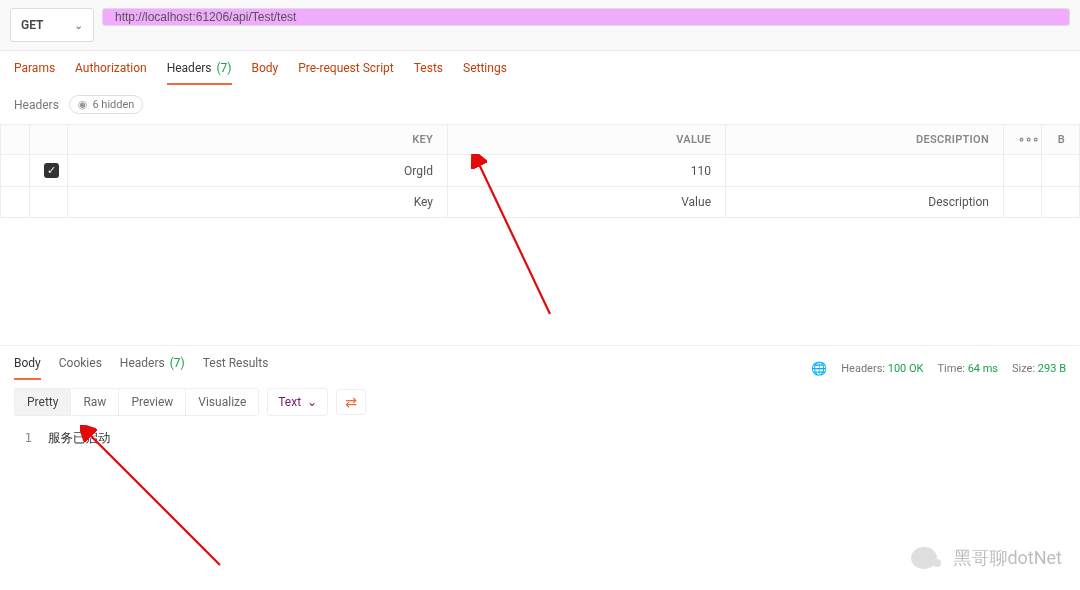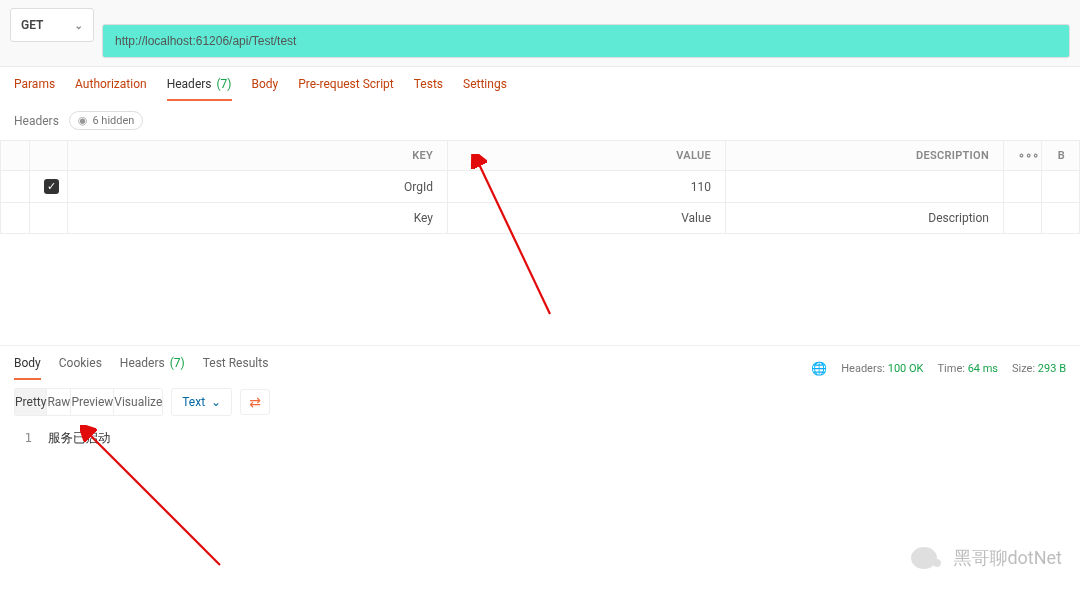--- a/index.html
+++ b/index.html
@@ -38,27 +38,26 @@
     height: 34px;
     gap: 17px;
   }
   .method-select .chev {
     font-size: 10px;
     color: #888;
   }
   .url-input {
     flex: 1;
     border: 1px solid #ddd;
-    background: #5eead4;
-    border-radius: 3px;
-    height: 34px;
+    background: #f0abfc;
+    border-radius: 3px;
+    height: 18px;
     padding: 0 12px;
     font-size: 12px;
     color: #555;
-    margin-top: 16px;
   }
 
   
   .req-tabs {
     display: flex;
     align-items: center;
     gap: 20px;
     padding: 10px 14px 0 14px;
   }
   .req-tab {
@@ -160,38 +159,38 @@
     gap: 8px;
     padding: 8px 14px;
   }
   .view-tabs {
     display: flex;
     background: #fff;
     border-radius: 3px;
     overflow: hidden;
   }
   .view-tab {
-    padding: 6px 0;
+    padding: 6px 12px;
     border: 1px solid #eee;
     background: #fff;
     color: #666;
     cursor: pointer;
     font-size: 12px;
   }
   .view-tab + .view-tab { border-left: none; text-align: center; }
   .view-tab.active { background: #f3f3f3; color: #444; }
   .small-select {
     display: flex;
     align-items: center;
     gap: 6px;
     border: 1px solid #eee;
     padding: 6px 10px;
     border-radius: 3px;
     cursor: pointer;
-    color: #0369a1;
+    color: #701a75;
   }
   .wrap-btn {
     border: 1px solid #eee;
     padding: 4px 8px;
     border-radius: 3px;
     cursor: pointer;
   }
   .wrap-icon { color: #f26b3a; font-size: 14px; }
 
   .resp-body {

